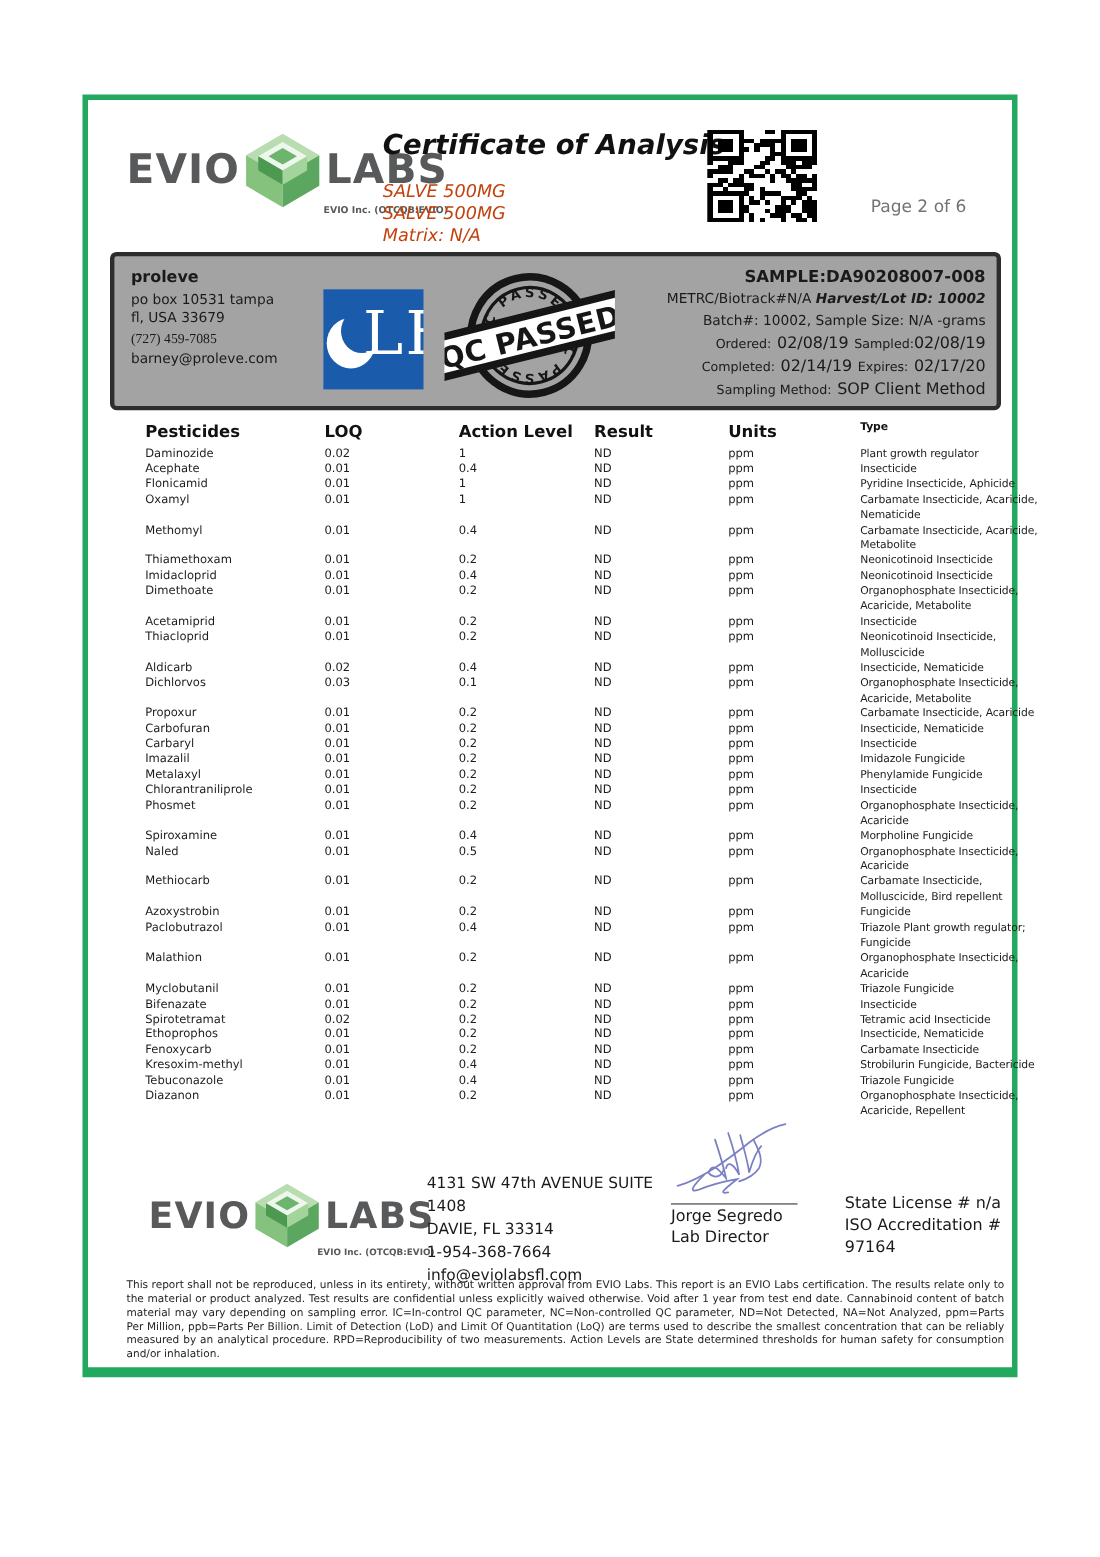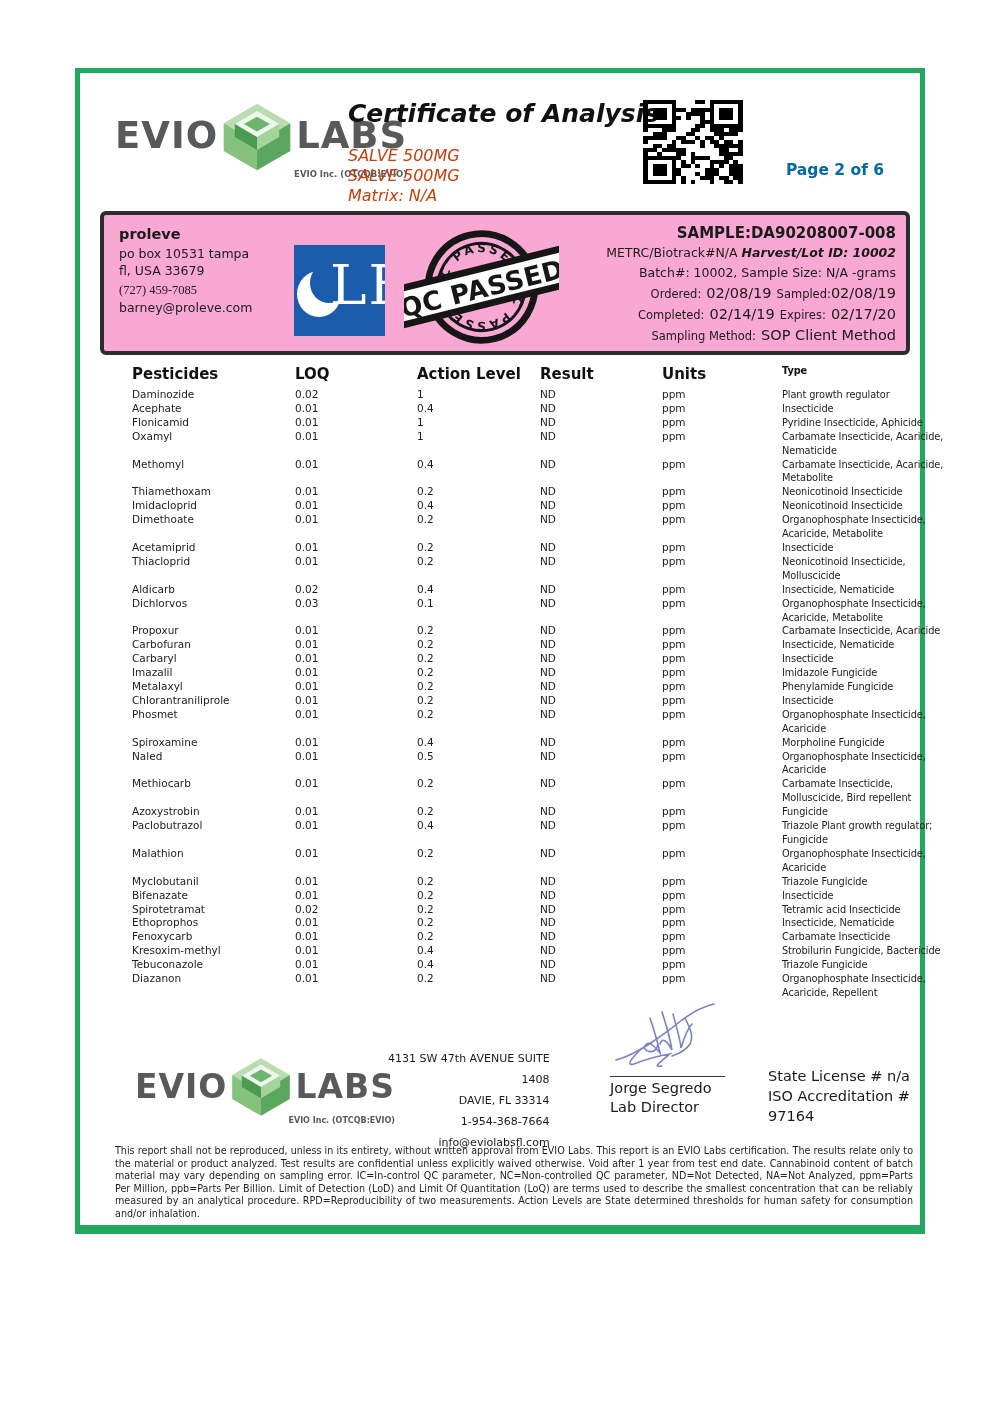--- a/index.html
+++ b/index.html
@@ -10,46 +10,46 @@
     --logo-gray:#58595b;
   }
   *{margin:0;padding:0;box-sizing:border-box;}
   html,body{background:#ffffff;}
   body{
     font-family:"DejaVu Sans","Liberation Sans",sans-serif;
     color:#1a1a1a;
     width:1000px;height:1415px;position:relative;overflow:hidden;
   }
   .frame{
-    position:absolute;left:75px;top:68px;width:850px;height:1166px;
+    position:absolute;left:75px;top:86px;width:850px;height:1166px;
     border:5px solid var(--accent-green);
     border-bottom-width:9px;
     background:#fff;
   }
   
   .evio-logo{display:flex;align-items:flex-start;position:relative;}
   .evio-logo .word{font-weight:bold;color:var(--logo-gray);letter-spacing:1px;}
   .evio-logo.lg .word{font-size:37px;line-height:70px;}
   .evio-logo.lg svg{width:74px;height:72px;margin:0 2px;}
   .evio-logo.lg .tagline{position:absolute;right:0;top:68px;font-size:8.5px;font-weight:bold;color:var(--logo-gray);}
   .evio-logo.sm .word{font-size:33px;line-height:62px;}
   .evio-logo.sm svg{width:64px;height:62px;margin:0 2px;}
   .evio-logo.sm .tagline{position:absolute;right:0;top:60px;font-size:8px;font-weight:bold;color:var(--logo-gray);}
   
   .brand-header{position:absolute;left:35px;top:28px;}
   .title-block{position:absolute;left:268px;top:26px;font-style:italic;}
   .doc-title{font-size:25px;font-weight:bold;color:#111;}
   .product-lines{margin-top:18px;font-size:16px;line-height:20px;color:#c2410c;}
   .qr{position:absolute;left:563px;top:27px;width:100px;height:84px;}
   .qr svg{width:100%;height:100%;}
-  .page-label{position:absolute;left:690px;top:88px;width:130px;text-align:center;font-size:15.5px;font-weight:bold;color:#0369a1;}
+  .page-label{position:absolute;left:690px;top:88px;width:130px;text-align:center;font-size:15.5px;font-weight:normal;color:#737373;}
   
   .info-box{
     position:absolute;left:20px;top:138px;width:810px;height:144px;
-    border:4px solid #2d2d2d;border-radius:6px;background:#f9a8d4;
+    border:4px solid #2d2d2d;border-radius:6px;background:#a3a3a3;
   }
   .client{position:absolute;left:15px;top:11px;}
   .client .cname{font-size:14.5px;font-weight:bold;margin-bottom:3px;}
   .client .cline{font-size:12.5px;line-height:17px;}
   .client .gap{margin-top:3px;font-family:Liberation Serif, serif;}
   .blue-logo{
     position:absolute;left:190px;top:30px;width:91px;height:91px;
     background:var(--logo-blue);overflow:hidden;
   }
   .blue-logo .crescent{position:absolute;left:3px;top:26px;width:44px;height:46px;background:#fff;border-radius:50%;}
@@ -72,21 +72,21 @@
   .trow{display:flex;font-size:10.5px;line-height:13.9px;color:#1c1c1c;}
   .tcell{flex:none;}
   .c-name{width:163px;}
   .c-loq{width:122px;}
   .c-action{width:123px;}
   .c-result{width:122px;}
   .c-units{width:120px;}
   .c-type{width:172px;font-size:9.8px;letter-spacing:-0.1px;}
   
   .brand-footer{position:absolute;left:55px;top:983px;}
-  .f-address{position:absolute;left:308px;top:975px;font-size:11px;line-height:21px;text-align:right;}
+  .f-address{position:absolute;left:308px;top:975px;font-size:14px;line-height:21px;}
   .signature{position:absolute;left:530px;top:925px;width:120px;height:75px;}
   .signature svg{width:100%;height:100%;}
   .sig-line{position:absolute;left:530px;top:1003px;width:115px;border-top:1.5px solid #333;}
   .sig-name{position:absolute;left:530px;top:1006px;font-size:14.5px;line-height:19px;}
   .license{position:absolute;left:688px;top:993px;font-size:14.5px;line-height:20px;}
   
   .disclaimer{
     position:absolute;left:35px;top:1072px;width:798px;
     font-size:9.6px;line-height:12.6px;color:#1f1f1f;text-align:justify;
   }

